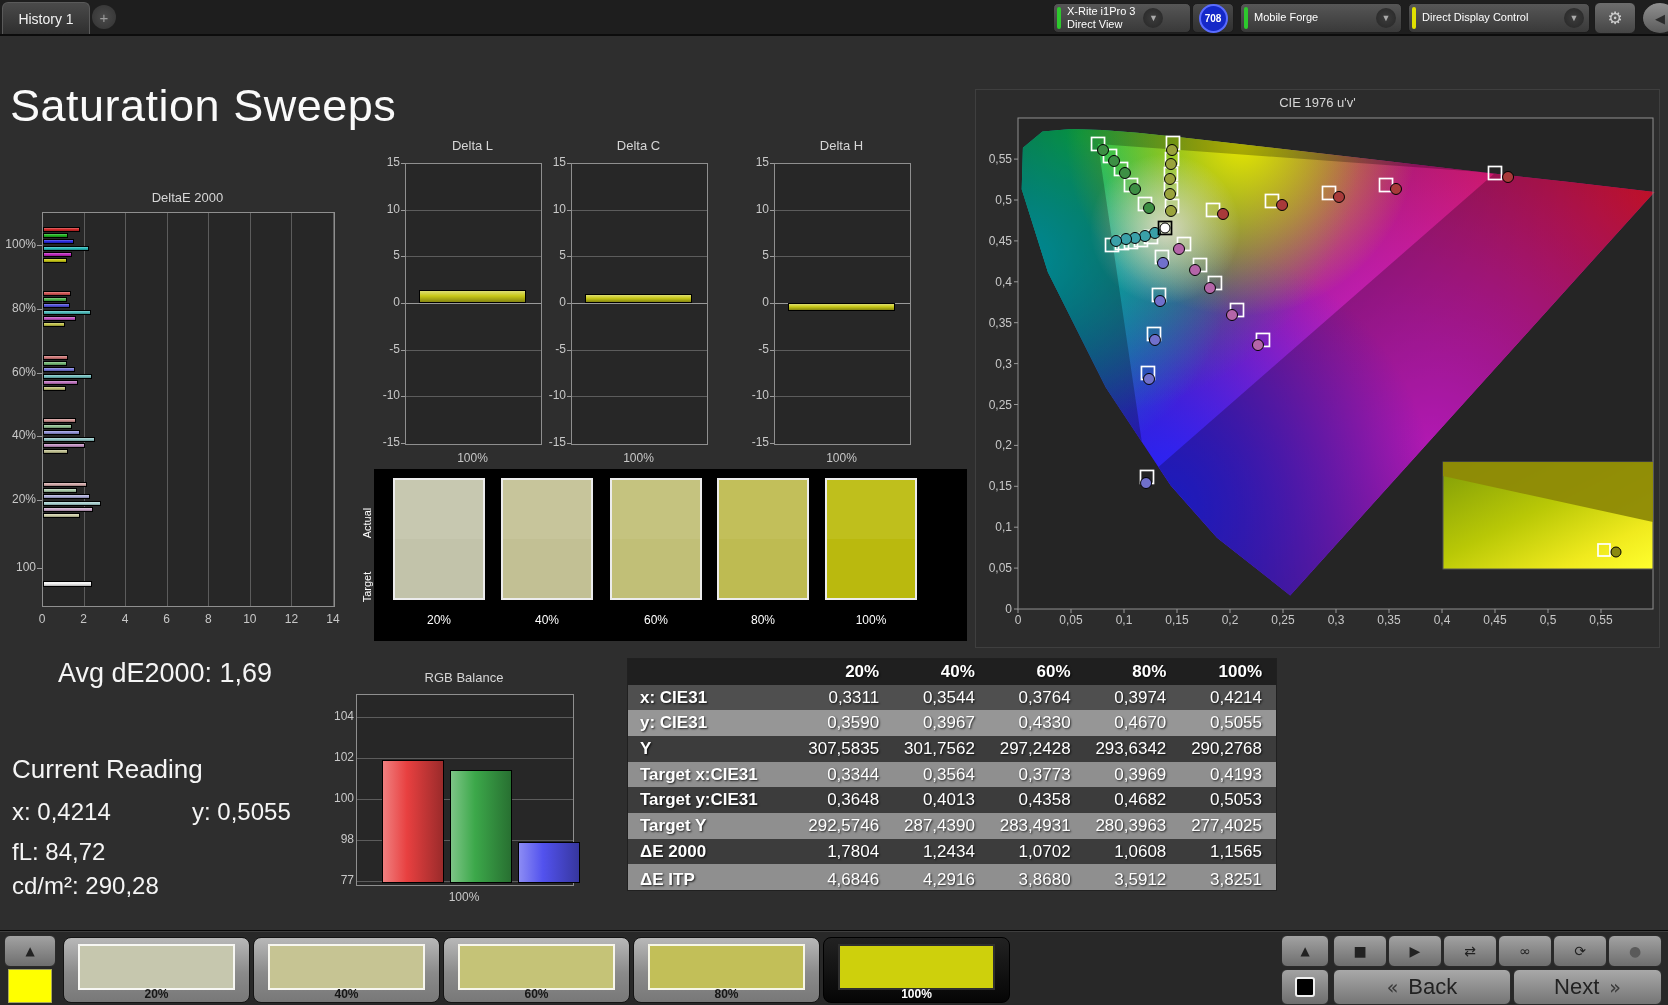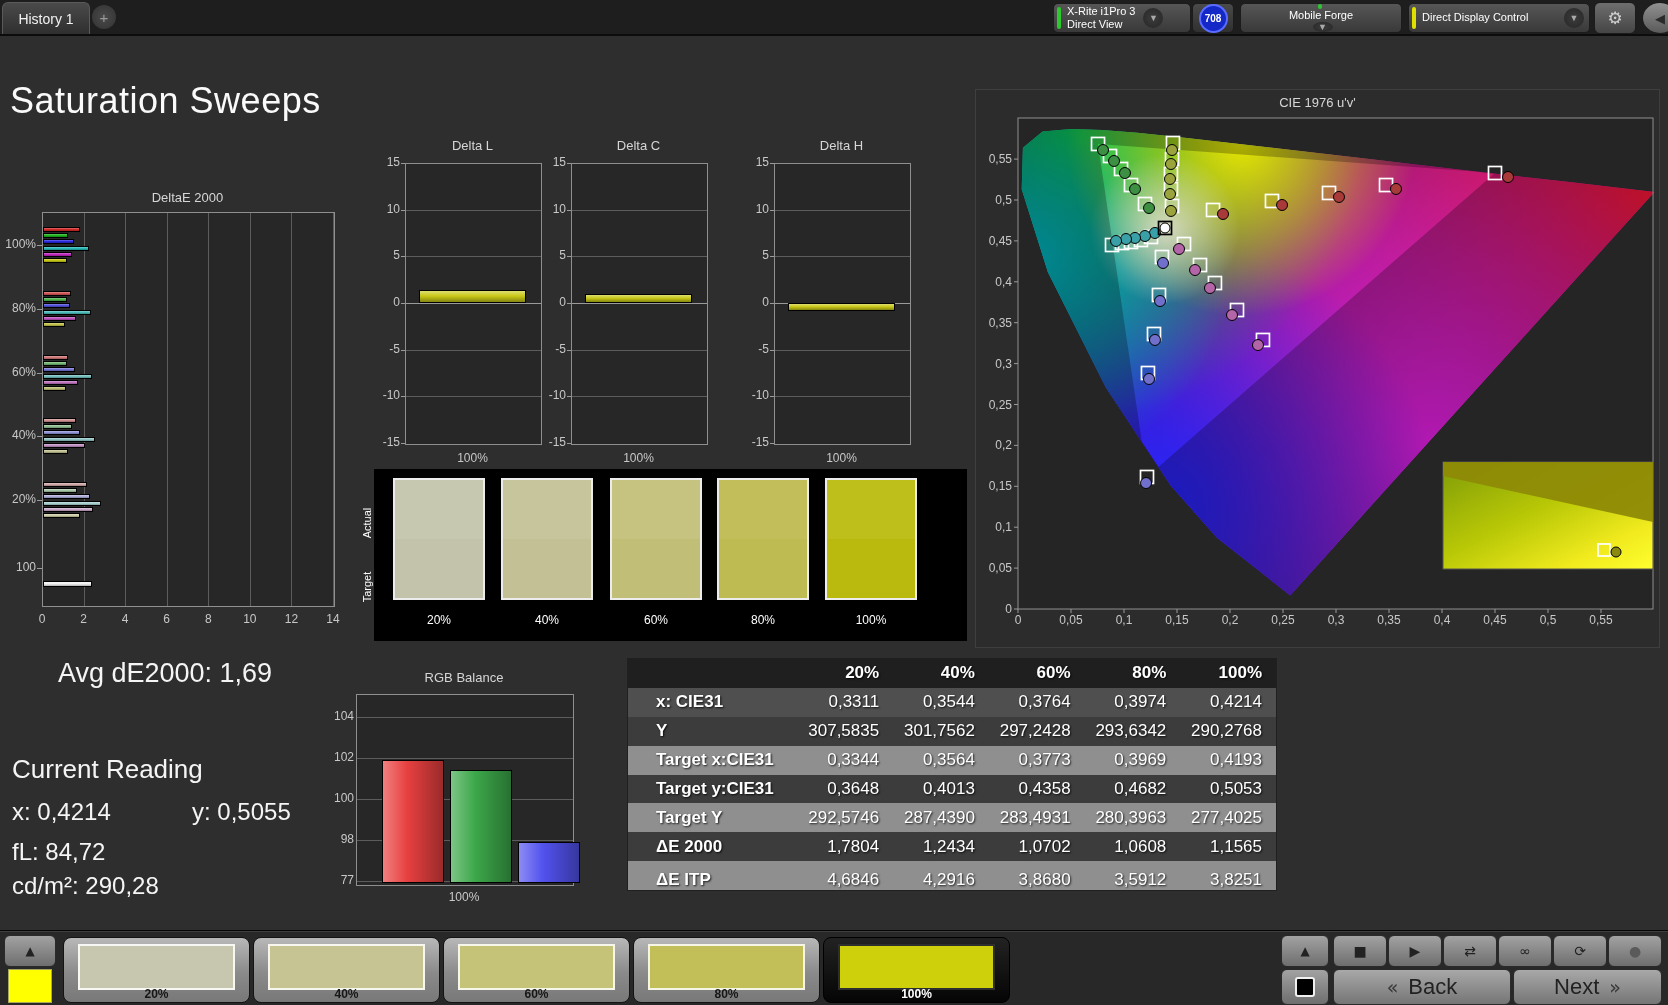--- a/index.html
+++ b/index.html
@@ -19,41 +19,41 @@
   .topbtn .txt{font-size:11px;line-height:1.2;color:#fff;white-space:nowrap;}
   .ddarrow{width:20px;height:20px;border-radius:50%;background:radial-gradient(#3c3c3c,#262626);color:#aaa;font-size:9px;
        display:flex;align-items:center;justify-content:center;margin:0 5px 0 8px;}
   #badge{position:absolute;top:3px;left:1192px;width:40px;height:28px;background:linear-gradient(#4a4a4a,#303030);
        border:1px solid #1c1c1c;border-radius:5px;display:flex;align-items:center;justify-content:center;}
   #badge .circ{width:25px;height:25px;border-radius:50%;background:#1428c8;border:2px solid #5a6cff;color:#fff;
        font-size:10px;font-weight:bold;display:flex;align-items:center;justify-content:center;}
   .sqbtn{position:absolute;top:2px;height:30px;background:linear-gradient(#6e6e6e,#454545);border:1px solid #1c1c1c;
        border-radius:6px;display:flex;align-items:center;justify-content:center;color:#cfcfcf;}
   
-  #page-title{position:absolute;left:10px;top:80px;font-size:36px;color:#fafafa;letter-spacing:.5px;}
+  #page-title{position:absolute;left:10px;top:80px;font-size:45px;color:#fafafa;letter-spacing:.5px;}
   .bigstat{position:absolute;color:#f5f5f5;}
   
   .chart{position:absolute;}
   .frame{position:absolute;background:#272727;border:1px solid #8f8f8f;}
   .ctitle{position:absolute;color:#d6d6d6;font-size:13px;text-align:center;}
   .tick{position:absolute;color:#c8c8c8;font-size:12px;}
   .gridv{position:absolute;width:1px;background:#5c5c5c;}
   .gridh{position:absolute;height:1px;background:#5c5c5c;}
   .bar{position:absolute;border:1px solid #000;box-sizing:border-box;}
   
   #swpanel{position:absolute;left:374px;top:469px;width:593px;height:172px;background:#000;}
   .sw{position:absolute;border:2px solid #ececec;box-sizing:border-box;}
   .swhalf{position:absolute;left:0;width:100%;height:50%;}
   .swlabel{position:absolute;color:#fff;font-size:12px;text-align:center;}
   .rotlab{position:absolute;color:#fff;font-size:11px;transform:rotate(-90deg);transform-origin:center;white-space:nowrap;}
   
   #dtable{position:absolute;left:627px;top:658px;width:650px;height:233px;display:flex;flex-direction:column;
           border:1px solid #202020;box-sizing:border-box;}
   .trow{flex:1;display:flex;align-items:center;font-size:17px;color:#fff;text-shadow:1px 1px 2px rgba(0,0,0,.8);}
-  .trow .lab{width:170px;padding-left:28px;font-weight:bold;box-sizing:border-box;}
+  .trow .lab{width:170px;padding-left:12px;font-weight:bold;box-sizing:border-box;}
   .trow .val{width:96px;text-align:right;padding-right:14px;box-sizing:border-box;}
   
   #bottombar{position:absolute;left:0;top:930px;width:1668px;height:75px;background:#282828;border-top:1px solid #060606;box-shadow:inset 0 1px 0 #3e3e3e;}
   .patch{position:absolute;top:6px;width:187px;height:66px;border-radius:8px;border:1px solid #141414;
          background:linear-gradient(#b8b8b8,#8a8a8a 55%,#787878);box-sizing:border-box;}
   .patch .psw{position:absolute;left:14px;right:14px;top:6px;height:46px;border:2px solid rgba(255,255,255,.85);box-sizing:border-box;}
   .patch .plab{position:absolute;left:0;right:0;bottom:1px;text-align:center;font-size:12px;font-weight:bold;color:#161616;}
   .graybtn{position:absolute;background:linear-gradient(#a2a2a2,#6e6e6e);border:1px solid #2a2a2a;border-radius:6px;
          display:flex;align-items:center;justify-content:center;color:#222;font-family:"DejaVu Sans",sans-serif;}
   .navbtn{position:absolute;top:38px;height:34px;background:linear-gradient(#a8a8a8,#757575);border:1px solid #2a2a2a;border-radius:6px;
@@ -76,21 +76,21 @@
         <div>X-Rite i1Pro 3</div>
         <div>Direct View</div>
       </div>
       <div class="ddarrow">▼</div>
     </div>
 
     <div id="badge">
       <div class="circ">708</div>
     </div>
 
-    <div class="topbtn" style="left:1240px;width:160px;flex-direction:column;">
+    <div class="topbtn" style="left:1240px;width:160px;">
       <div class="accent" style="background:#2dc82d;"></div>
       <div class="txt" style="flex:1;">Mobile Forge</div>
       <div class="ddarrow">▼</div>
     </div>
 
     <div class="topbtn" style="left:1408px;width:180px;">
       <div class="accent" style="background:#e0e000;"></div>
       <div class="txt" style="flex:1;">Direct Display Control</div>
       <div class="ddarrow">▼</div>
     </div>
@@ -493,20 +493,28 @@
         <div class="val" style="font-weight: bold;">100%</div>
       </div>
       <div class="trow" style="background: rgb(79, 79, 79);">
         <div class="lab">x: CIE31</div>
         <div class="val">0,3311</div>
         <div class="val">0,3544</div>
         <div class="val">0,3764</div>
         <div class="val">0,3974</div>
         <div class="val">0,4214</div>
       </div>
+      <div class="trow" style="background: rgb(150, 150, 150);">
+        <div class="lab">y: CIE31</div>
+        <div class="val">0,3590</div>
+        <div class="val">0,3967</div>
+        <div class="val">0,4330</div>
+        <div class="val">0,4670</div>
+        <div class="val">0,5055</div>
+      </div>
       <div class="trow" style="background: rgb(60, 60, 60);">
         <div class="lab">Y</div>
         <div class="val">307,5835</div>
         <div class="val">301,7562</div>
         <div class="val">297,2428</div>
         <div class="val">293,6342</div>
         <div class="val">290,2768</div>
       </div>
       <div class="trow" style="background: rgb(143, 143, 143);">
         <div class="lab">Target x:CIE31</div>

